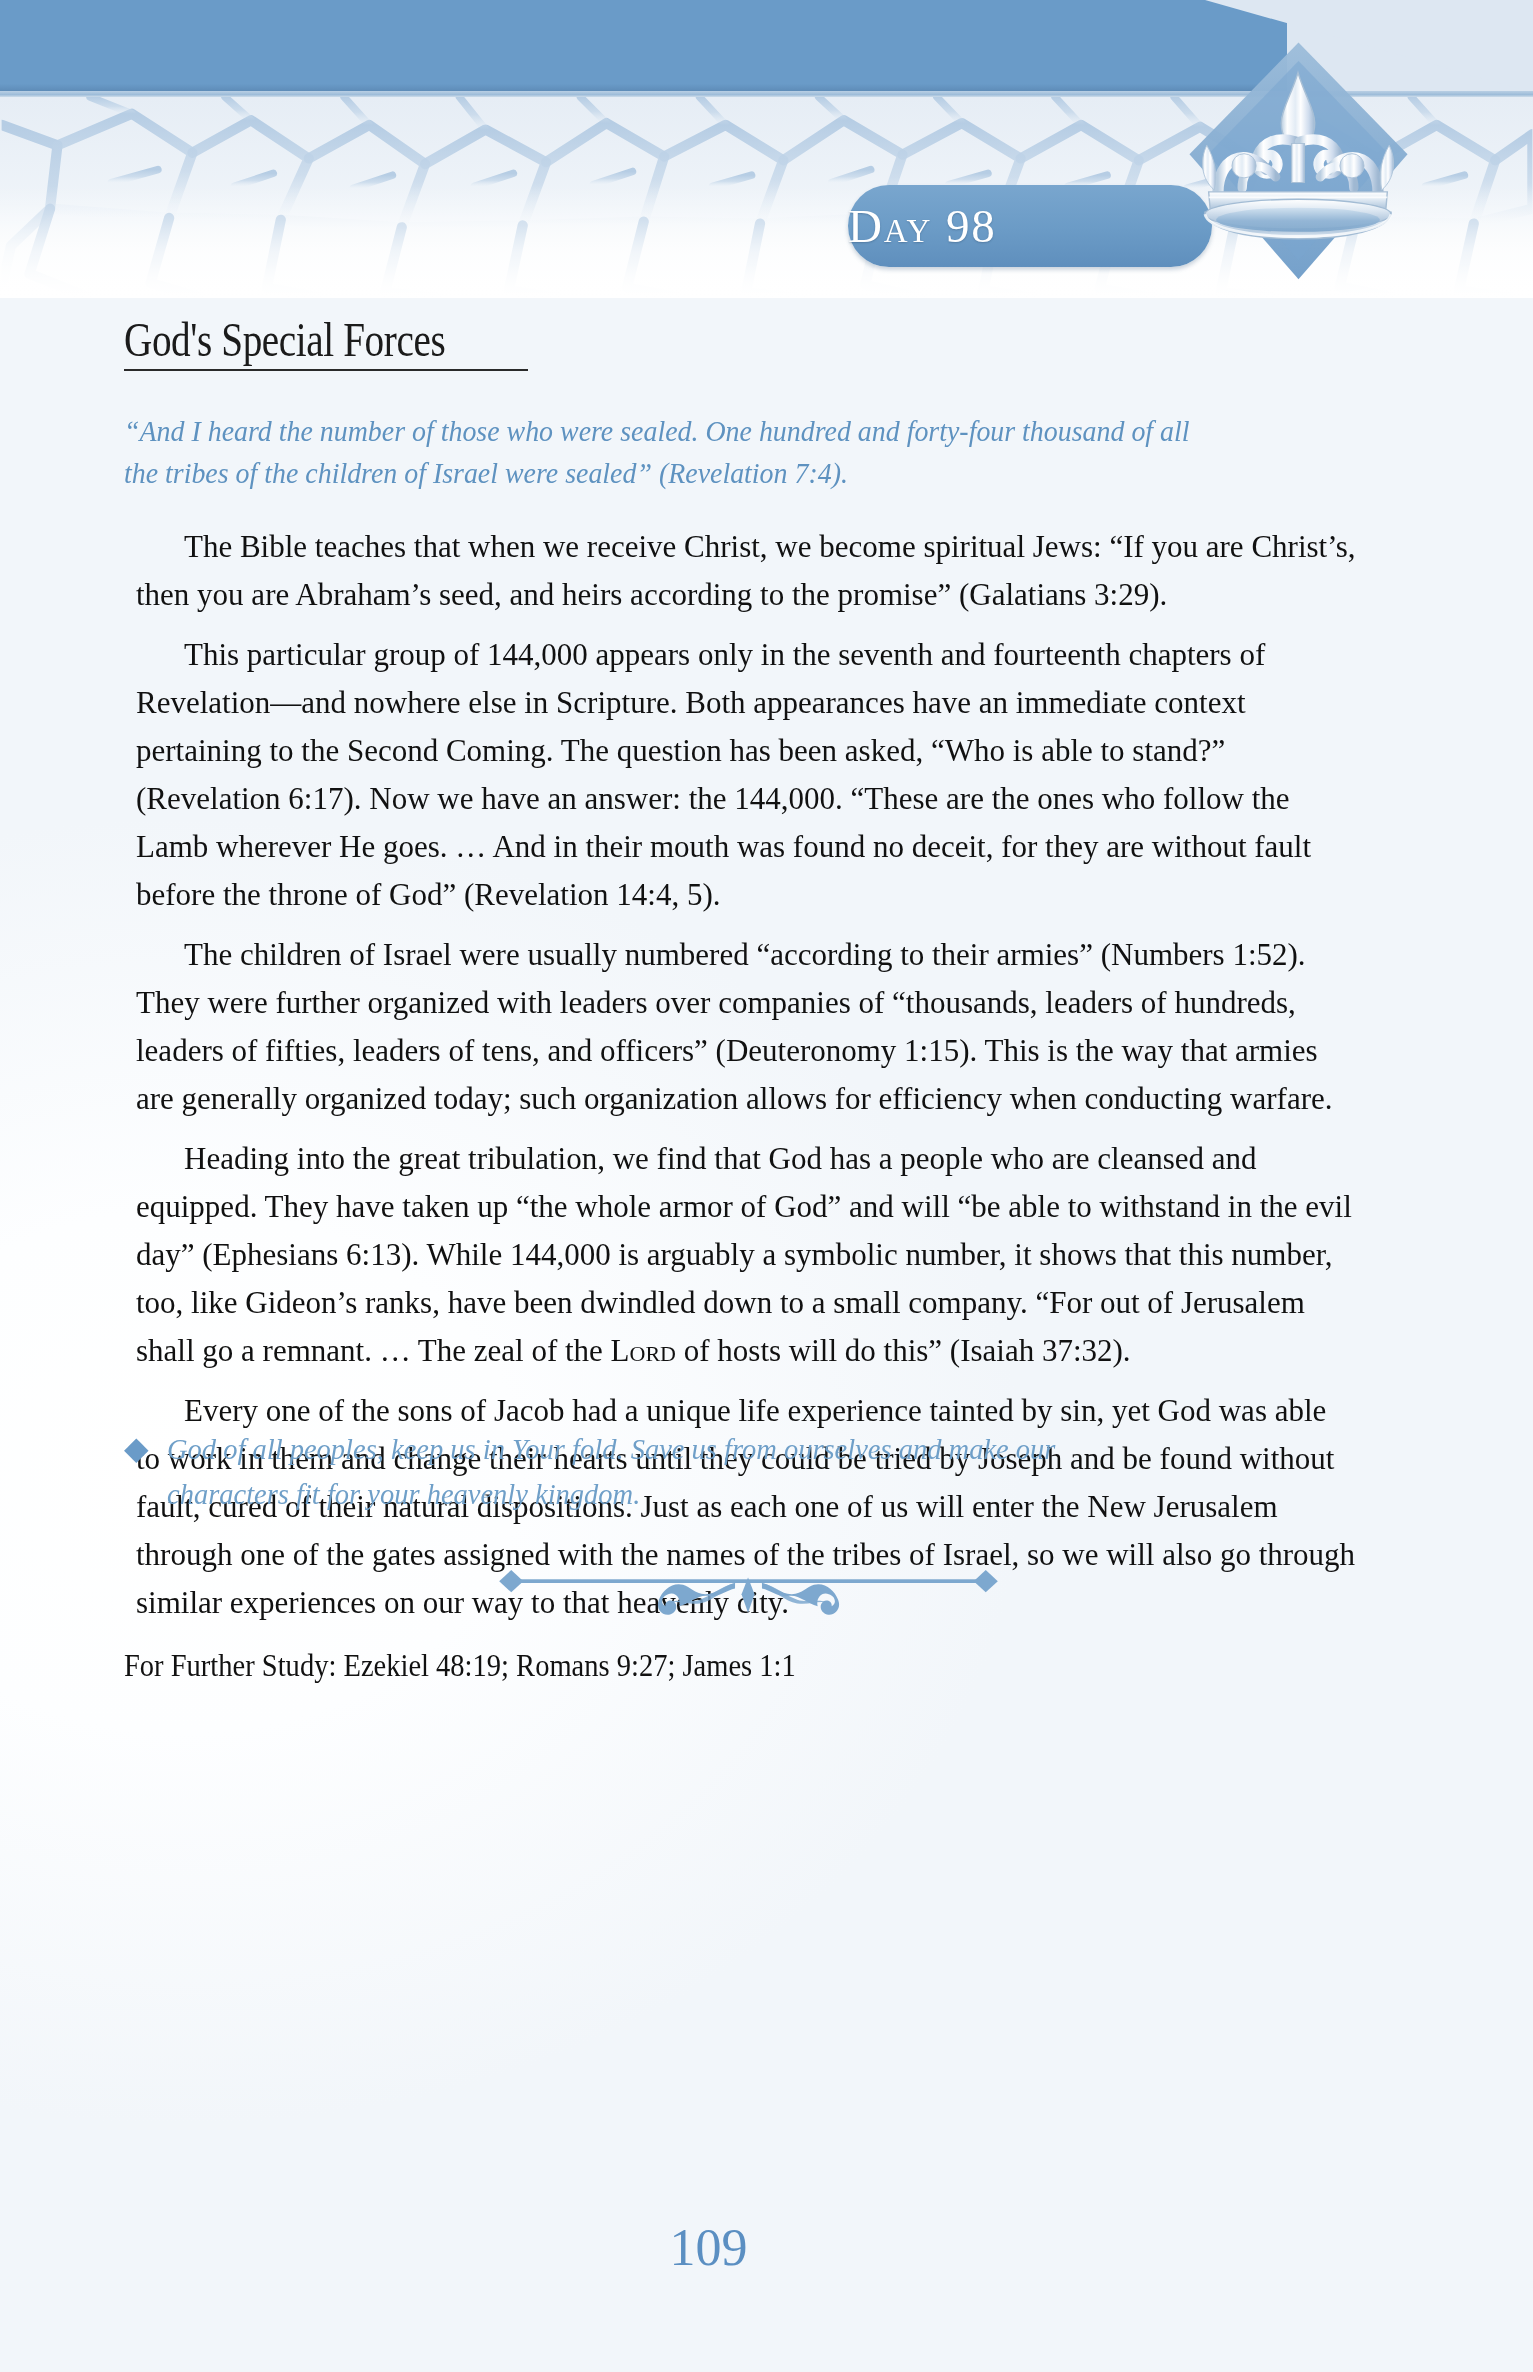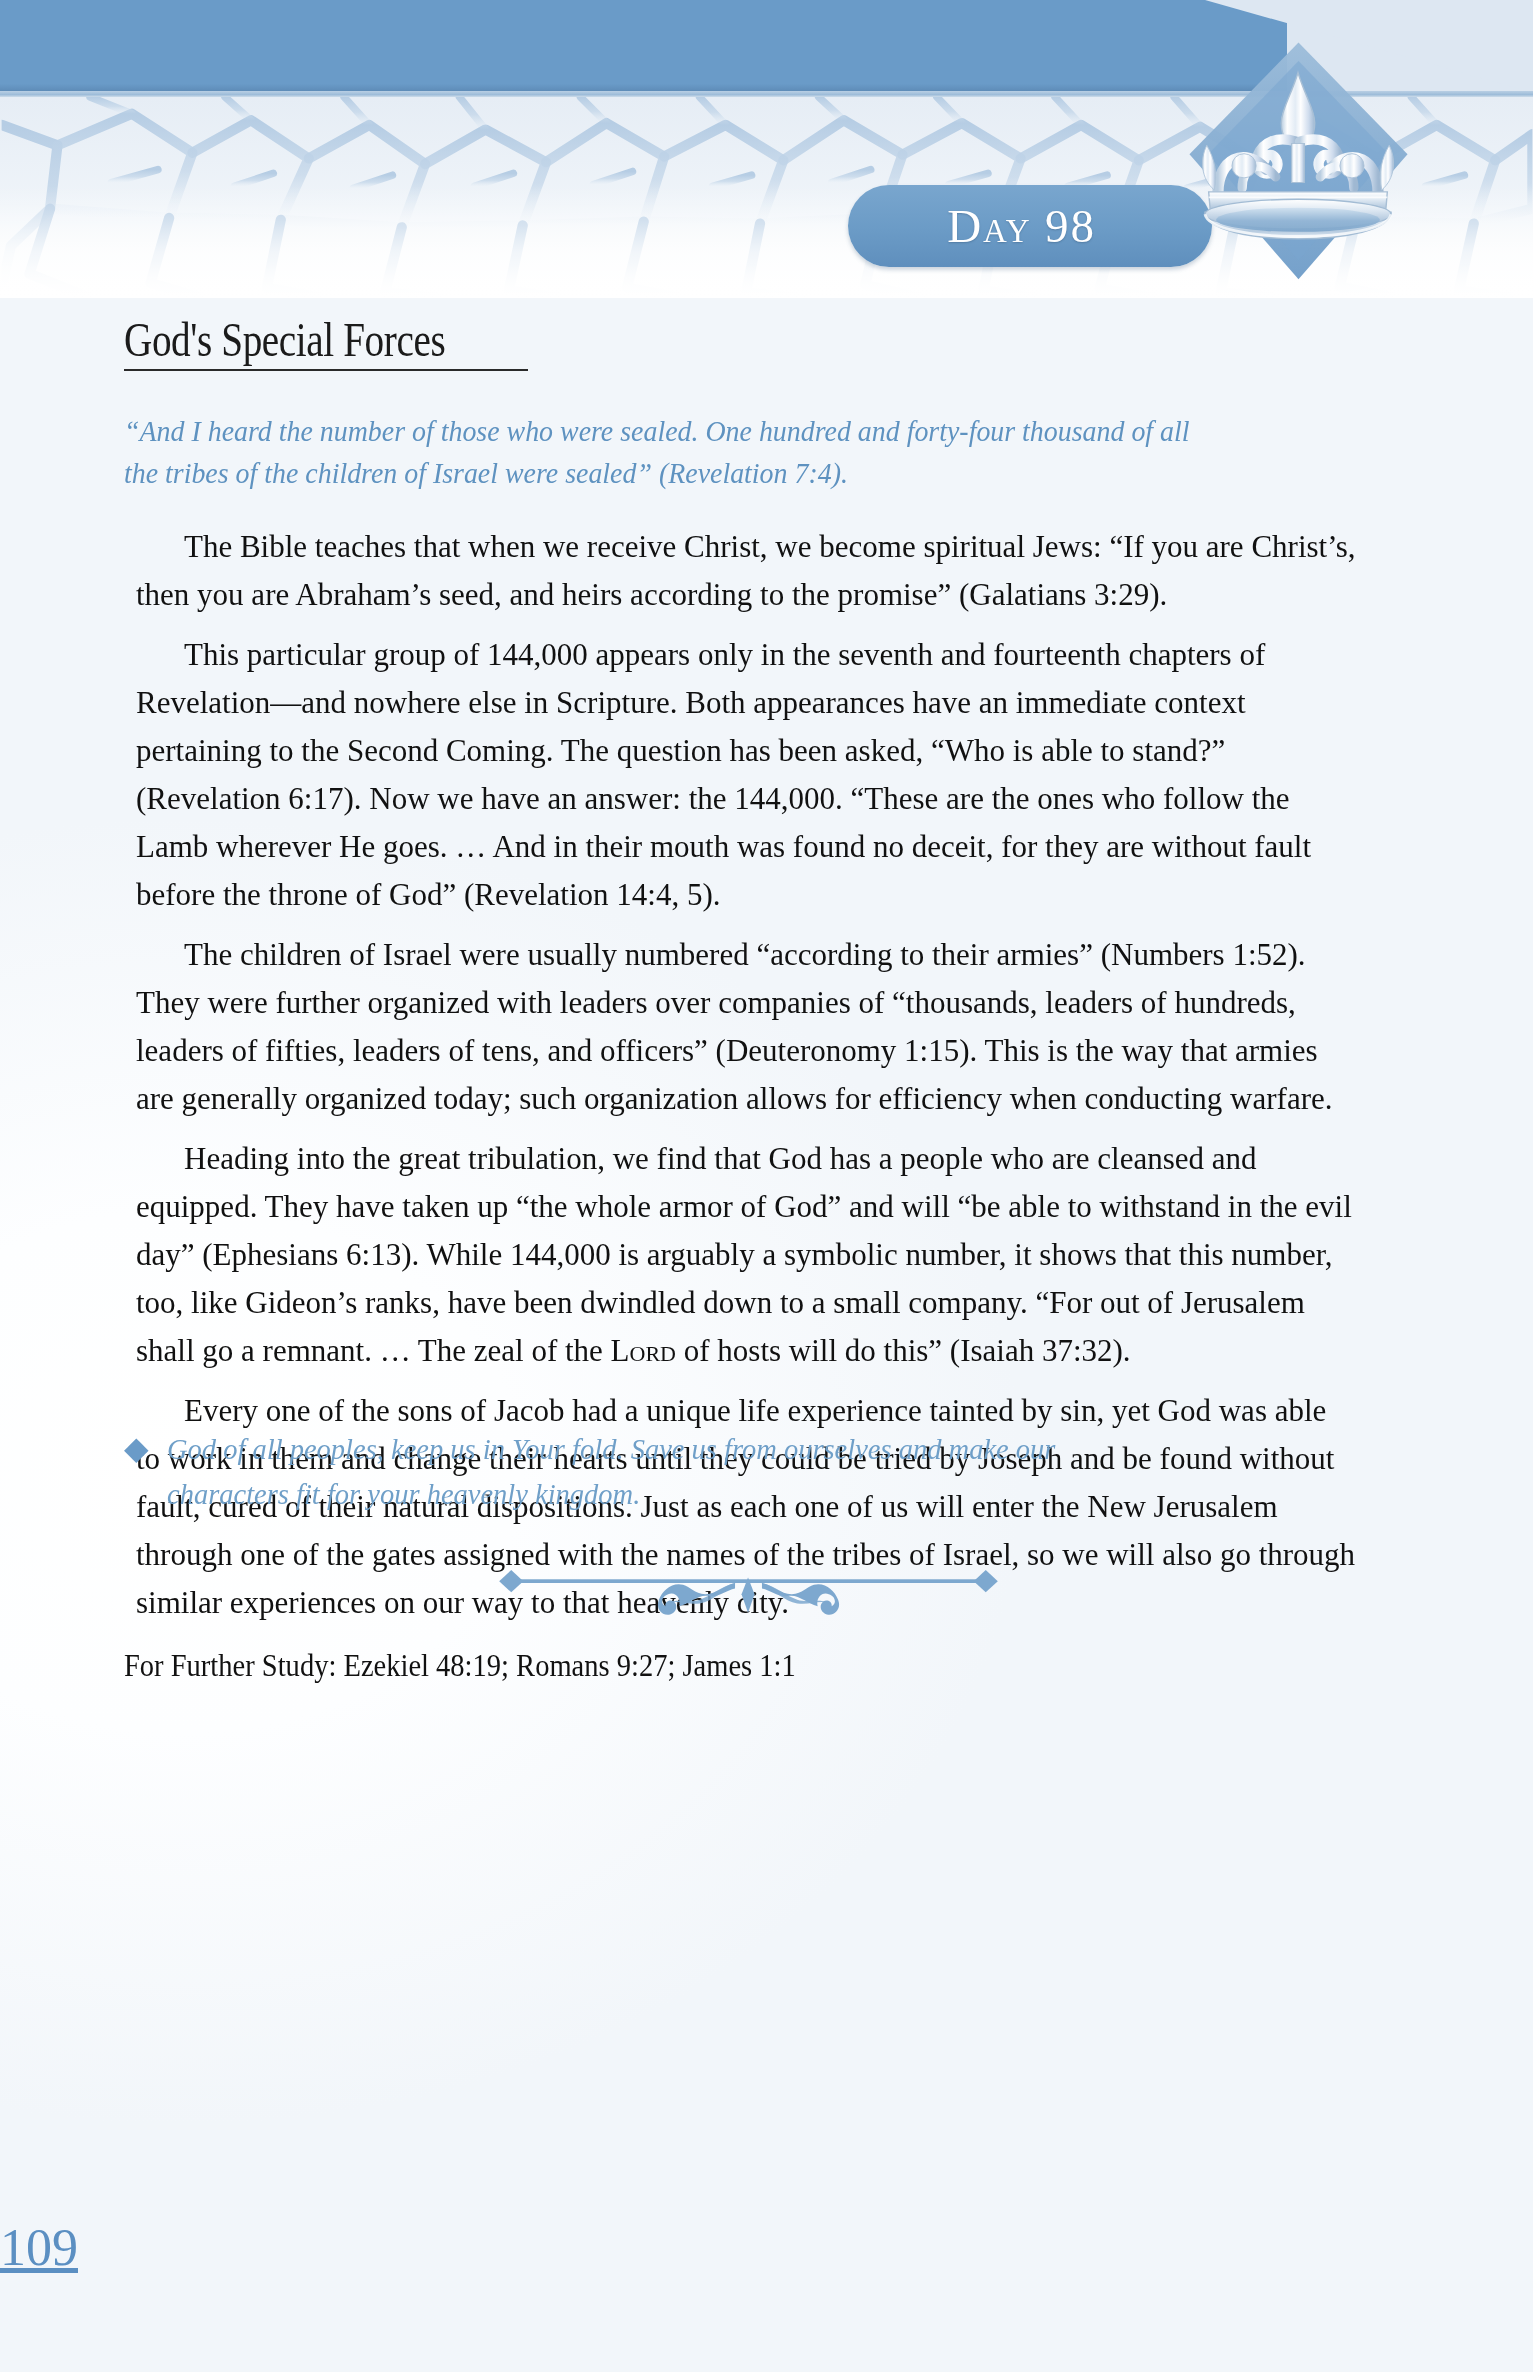--- a/index.html
+++ b/index.html
@@ -54,21 +54,21 @@
   
   .diamond-wrap{
     position:absolute;left:1182px;top:35px;width:233px;height:261px;
   }
   .day-banner{
     position:absolute;left:848px;top:185px;
     width:364px;height:82px;
     border-radius:41px;
     background:linear-gradient(180deg,#79a6ce 0%,#6b9bc6 55%,#5f8fbd 100%);
     box-shadow:0 2.8px 4.7px rgba(80,110,140,0.30);
-    display:flex;align-items:center;justify-content:center;
+    display:flex;align-items:center;
   }
   .day-banner-text{
     color:#ffffff;
     font-family:"Liberation Serif", serif;
     font-size:47px;
     letter-spacing:1.9px;
     font-variant:small-caps;
     text-shadow:0 0.9px 1.9px rgba(40,70,100,0.35);
     padding-right:17px;
     white-space:nowrap;
@@ -148,27 +148,26 @@
     position:absolute;left:124px;top:1350px;
     font-family:"Liberation Serif", serif;
     font-size:31px;
     color:#111111;
     white-space:nowrap;
     transform:scaleX(0.92);
     transform-origin:left top;
   }
   .pagenum{
     position:absolute;left:0;top:1920px;width:1534px;
-    text-align:left;
+    text-align:center;
     padding-right:117px;
     box-sizing:border-box;
     font-family:"Liberation Serif", serif;
     font-size:52px;
     color:#5b8fc2;
-    text-decoration:underline;
   }
 </style>
 </head>
 <body>
 
 <div class="page">
 
   <div class="header">
 
     <div class="hdr-blue-band"></div>

